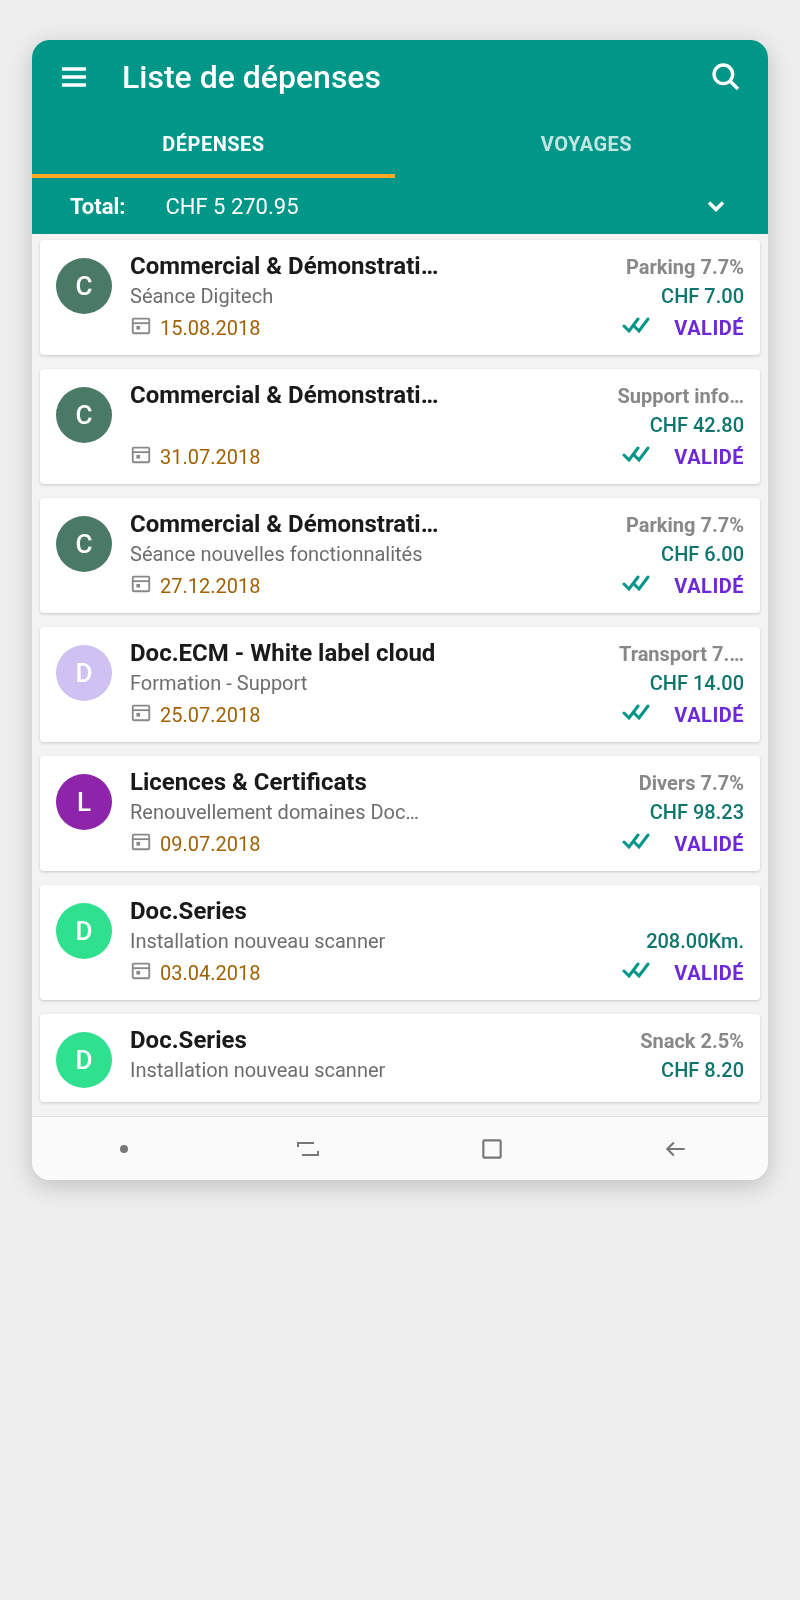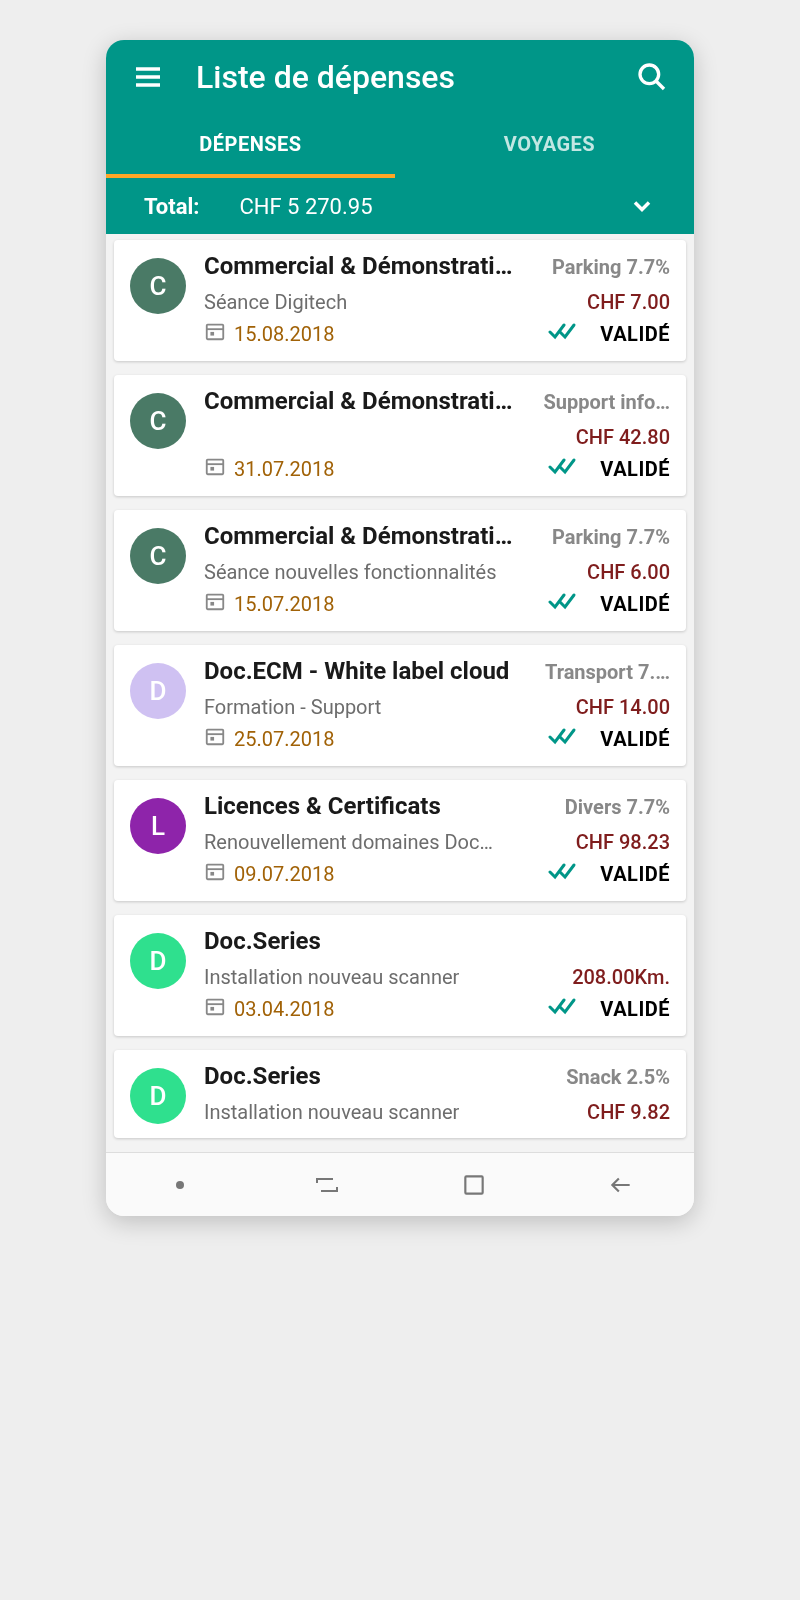--- a/index.html
+++ b/index.html
@@ -4,21 +4,21 @@
 <style>
   * { box-sizing: border-box; margin: 0; padding: 0; }
   body {
     background: #eeeeee;
     font-family: Roboto, Arial, sans-serif;
     display: flex;
     justify-content: center;
     padding: 40px 20px;
   }
   .device {
-    width: 588px;
+    width: 736px;
     background: #f3f3f3;
     border-radius: 18px;
     overflow: hidden;
     box-shadow: 0 6px 24px rgba(0,0,0,0.2);
     display: flex;
     flex-direction: column;
   }
   .header {
     background: #009688;
     color: #fff;
@@ -95,27 +95,27 @@
     font-size: 24px; font-weight: 700; color: #1a1a1a;
     white-space: nowrap; overflow: hidden; text-overflow: ellipsis;
     flex: 1;
   }
   .tag {
     font-size: 20px; font-weight: 700; color: #888;
     white-space: nowrap; overflow: hidden; text-overflow: ellipsis;
     max-width: 210px;
     flex-shrink: 0;
   }
-  .row2 { display: flex; align-items: baseline; gap: 0; margin-top: 10px;}
+  .row2 { display: flex; align-items: baseline; gap: 0; margin-top: 4px;}
   .subtitle { font-size: 20px; color: #6d6d6d; flex:1; white-space: nowrap; overflow: hidden; text-overflow: ellipsis;}
-  .amount { font-size: 20px; color: #7f1d1d; font-weight: 500; white-space: nowrap;}
+  .amount { font-size: 20px; color: #0f766e; font-weight: 500; white-space: nowrap;}
   .row3 { display: flex; align-items: center; gap: 10px; margin-top: 6px;}
   .dateblock { display:flex; align-items:center; gap:8px; flex:1; color:#a16207; font-size:20px;}
   .calicon { width:22px; height:22px; }
-  .status { display:flex; align-items:center; gap:22px; color:#000000; font-weight:700; font-size:20px; letter-spacing:0.5px;}
+  .status { display:flex; align-items:center; gap:22px; color:#6d28d9; font-weight:700; font-size:20px; letter-spacing:0.5px;}
   .checks { width:30px; height:20px; }
   .navbar {
     height: 64px;
     display: flex;
     align-items: center;
     justify-content: space-around;
     border-top: 1px solid #ddd;
     background: #fafafa;
   }
   .navbtn { width:40px; height:32px; color:#777; display:flex; align-items:center; justify-content:center; cursor:pointer;}
@@ -230,21 +230,21 @@
             <div class="subtitle">Séance nouvelles fonctionnalités</div>
             <div class="amount">CHF 6.00</div>
           </div>
           <div class="row3">
             <div class="dateblock">
               <span><svg class="calicon" viewBox="0 0 24 24" fill="none" stroke="#888" stroke-width="2">
                   <rect x="3" y="5" width="18" height="16" rx="1"></rect>
                   <line x1="3" y1="10" x2="21" y2="10"></line>
                   <rect x="7" y="13" width="4" height="4" fill="#888" stroke="none"></rect>
                 </svg></span>
-              <span>15.07.2018</span>
+              <span>27.12.2018</span>
             </div>
             <div class="status">
               <span><svg class="checks" viewBox="0 0 30 20" fill="none" stroke="#009688" stroke-width="3" stroke-linecap="round">
                   <polyline points="2 11 7 16 16 4"></polyline>
                   <polyline points="12 11 17 16 26 4"></polyline>
                 </svg></span>
               <span>VALIDÉ</span>
             </div>
           </div>
         </div>
@@ -340,21 +340,21 @@
       </div>
       <div class="card">
         <div class="avatar" style="background:#2fe08e">D</div>
         <div class="cardbody">
           <div class="row1">
             <div class="ctitle">Doc.Series</div>
             <div class="tag">Snack 2.5%</div>
           </div>
           <div class="row2">
             <div class="subtitle">Installation nouveau scanner</div>
-            <div class="amount">CHF 9.82</div>
+            <div class="amount">CHF 8.20</div>
           </div>
         </div>
       </div>
     </div>
 
   <div class="navbar">
     <div class="navbtn">
         <div class="dot"></div>
       </div>
     <div class="navbtn">

